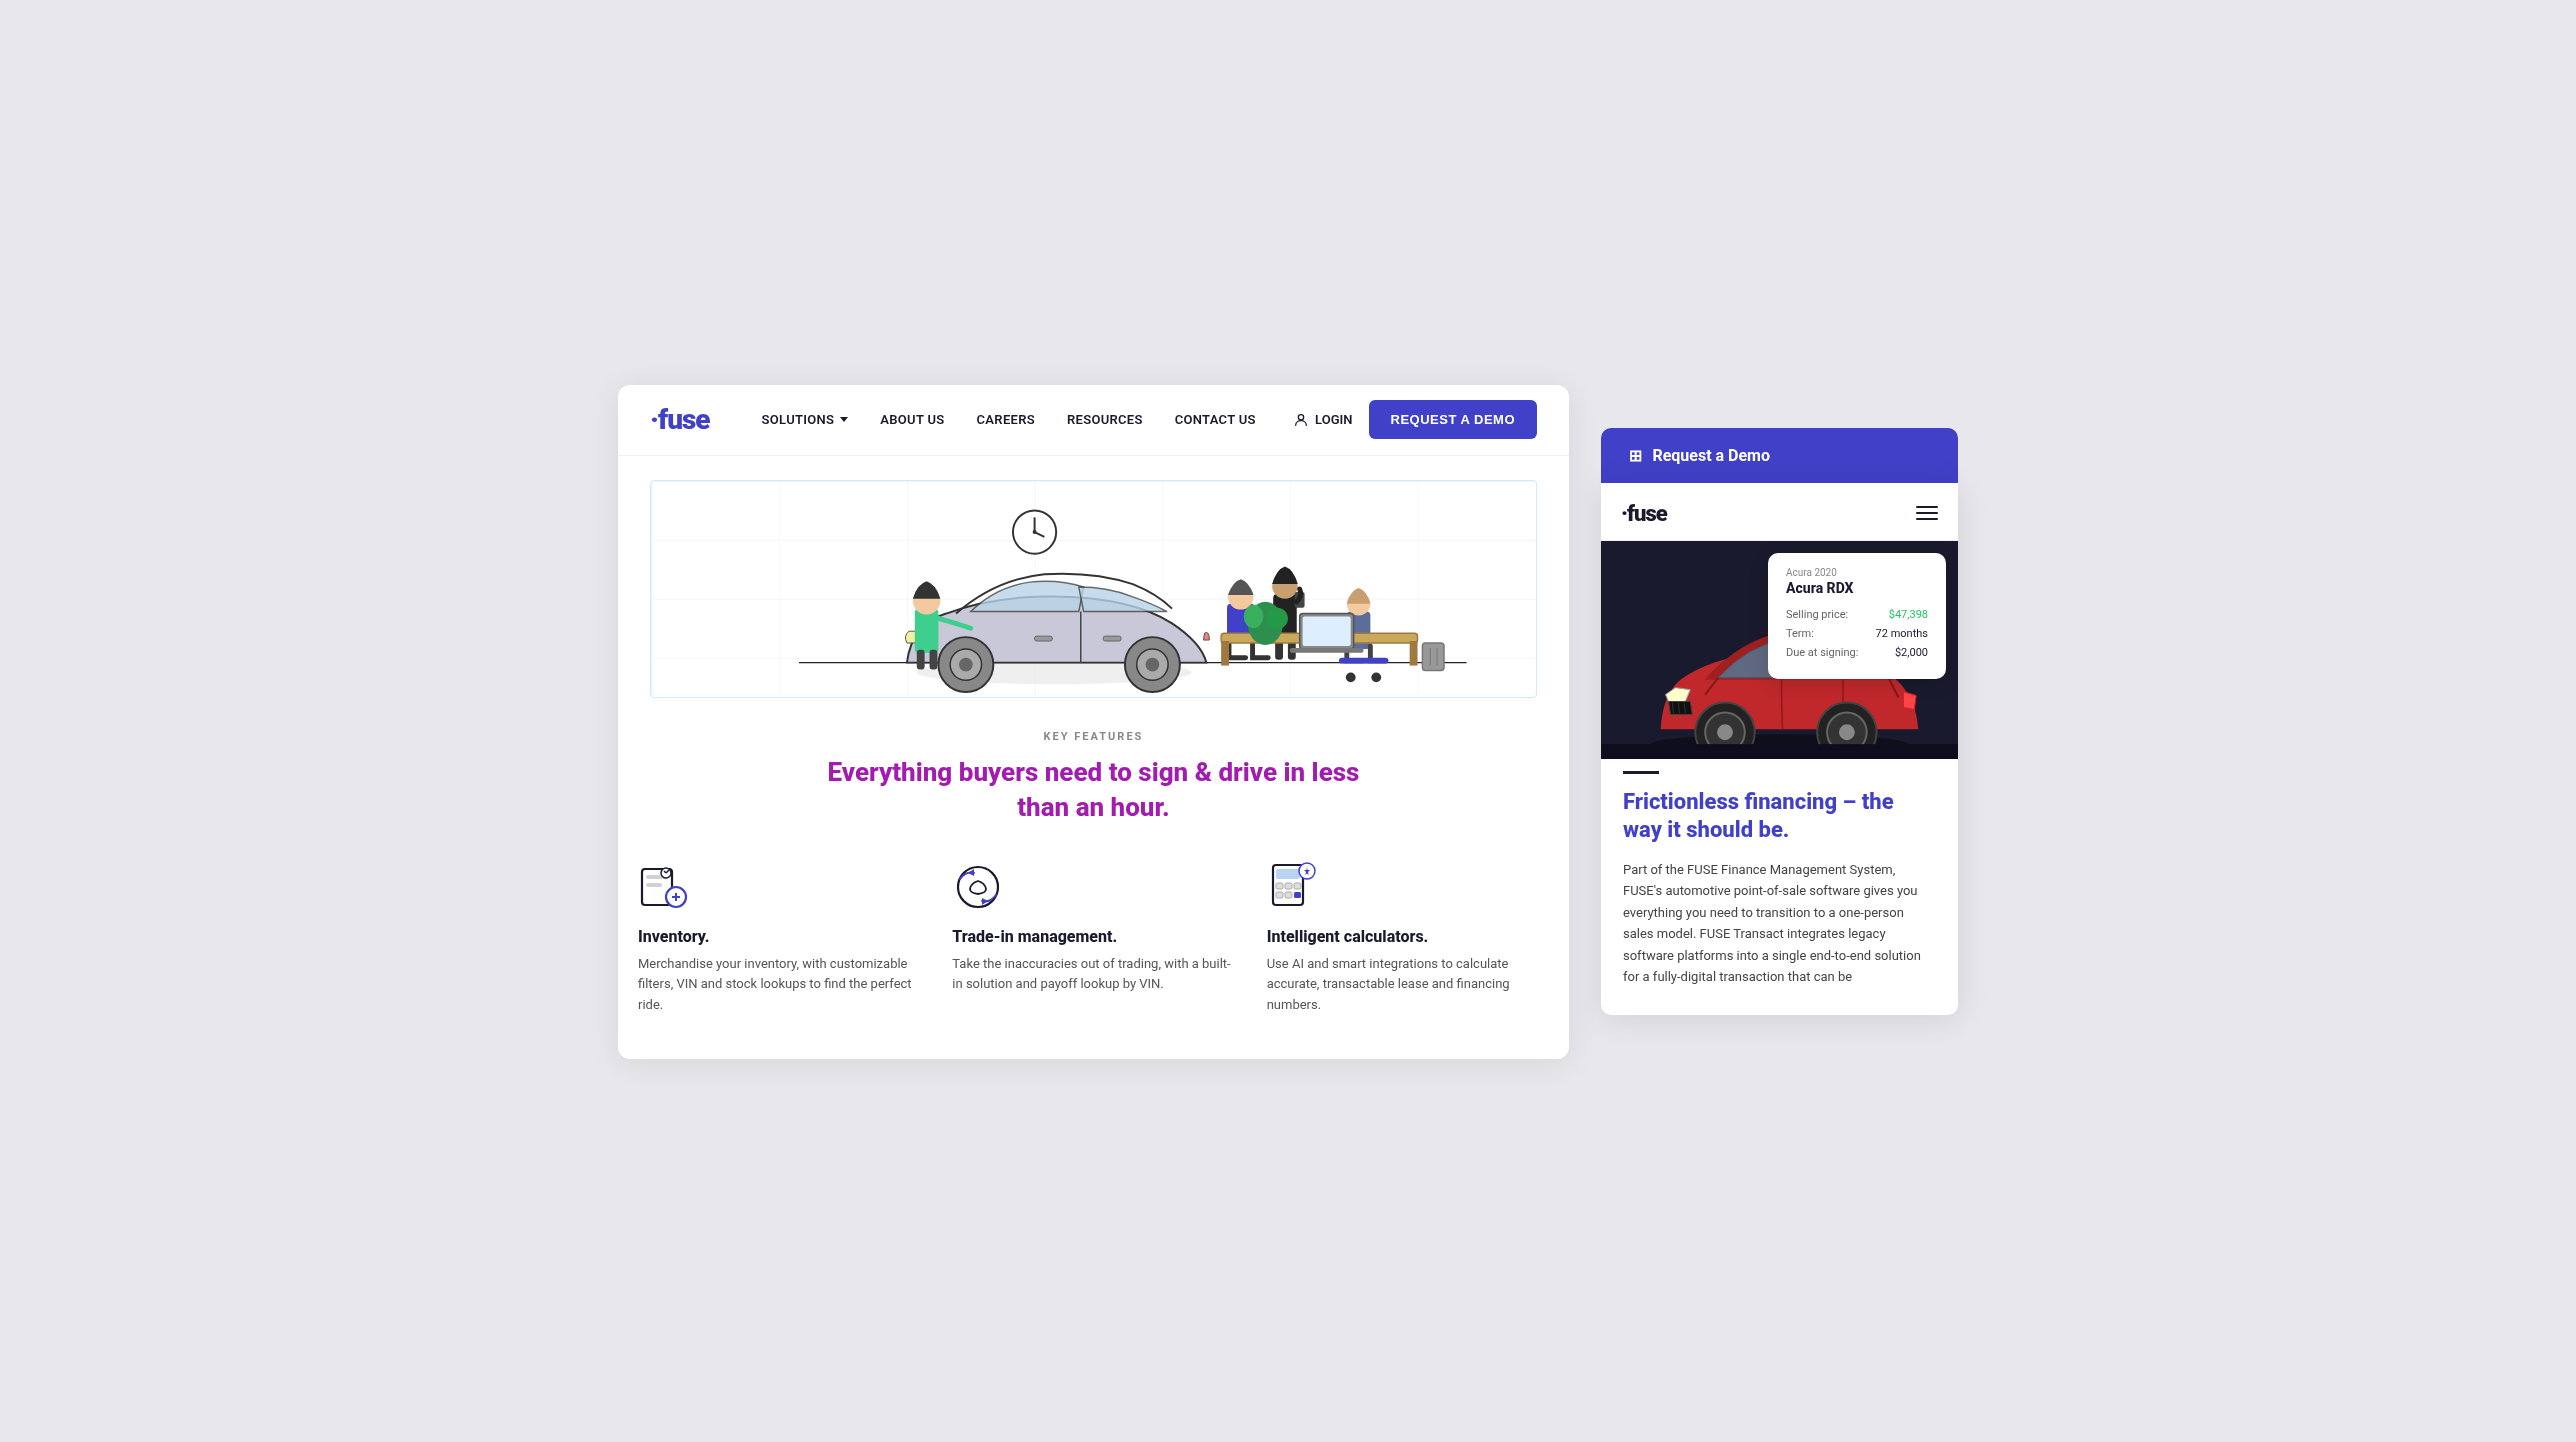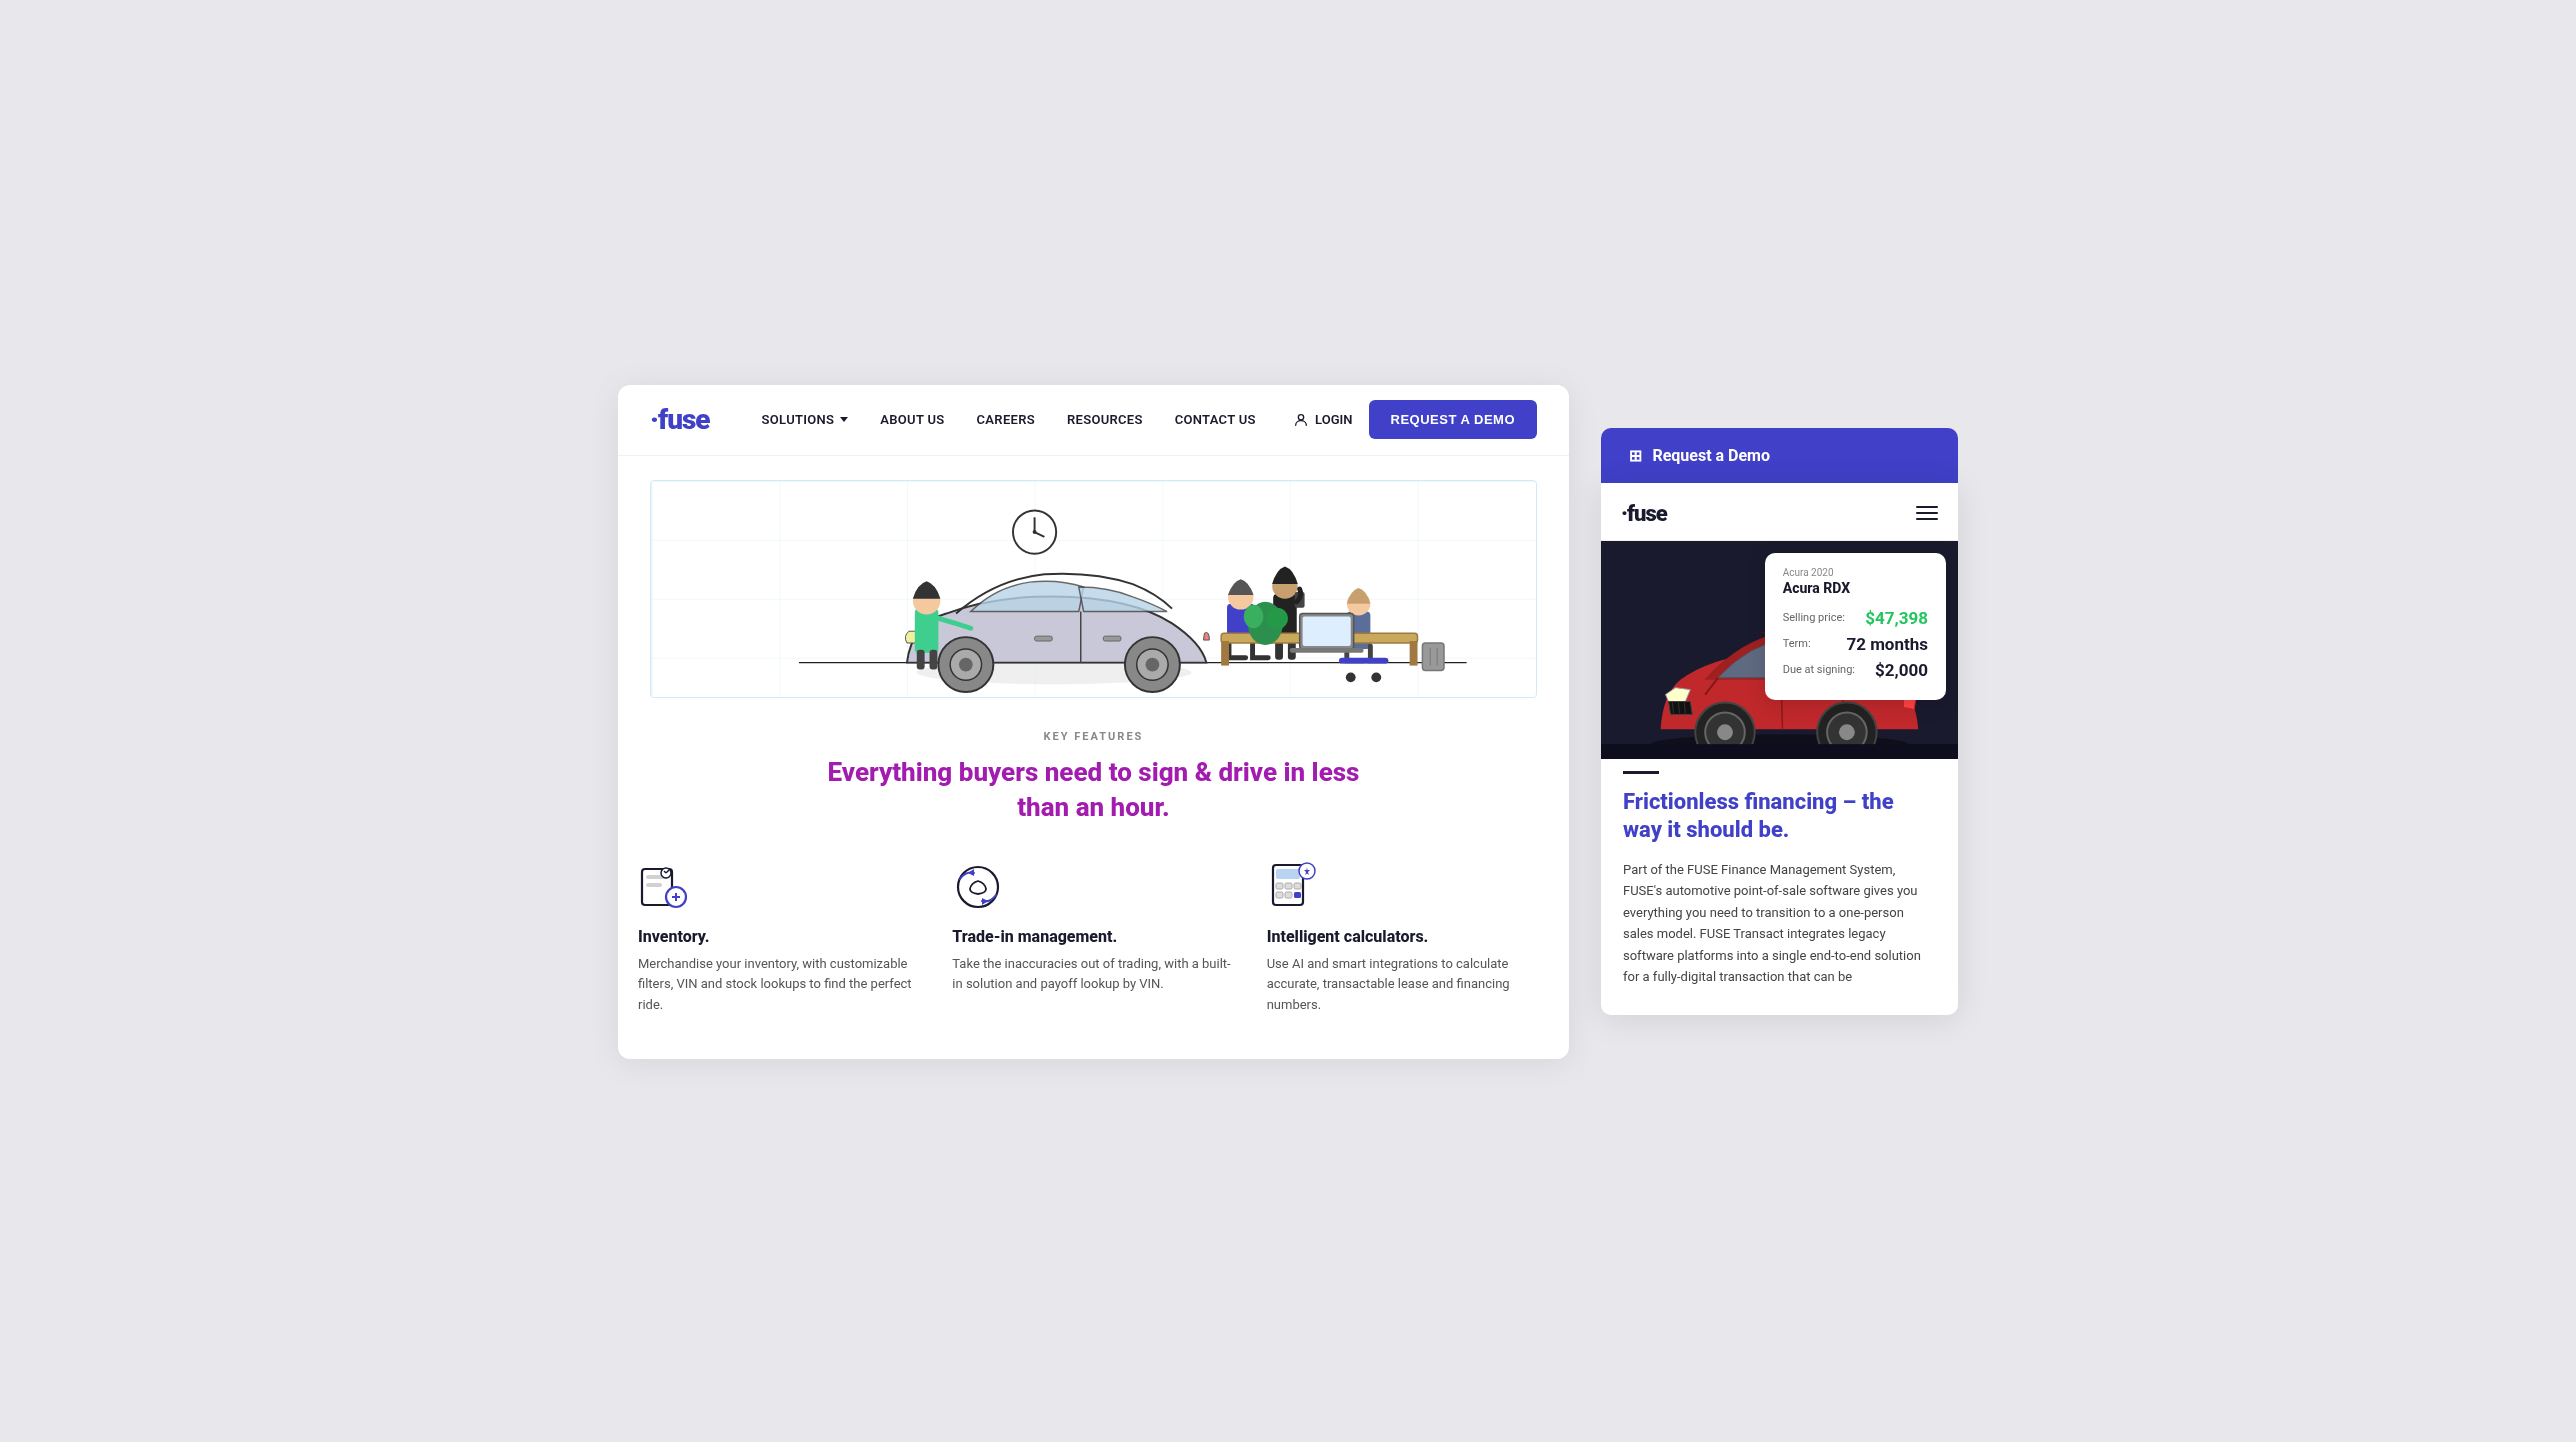--- a/index.html
+++ b/index.html
@@ -267,22 +267,22 @@
       align-items: center;
       margin-bottom: 6px;
       gap: 20px;
     }
     .car-detail-label {
       font-size: 11px;
       color: #666;
       white-space: nowrap;
     }
     .car-detail-value {
-      font-size: 17px;
-      font-weight: 700;
+      font-size: 11px;
+      font-weight: 400;
       color: #1a1a2e;
     }
     .car-detail-value.green {
       color: #22c55e;
     }
 
     
     .right-card-content {
       padding: 12px 22px 0;
     }

